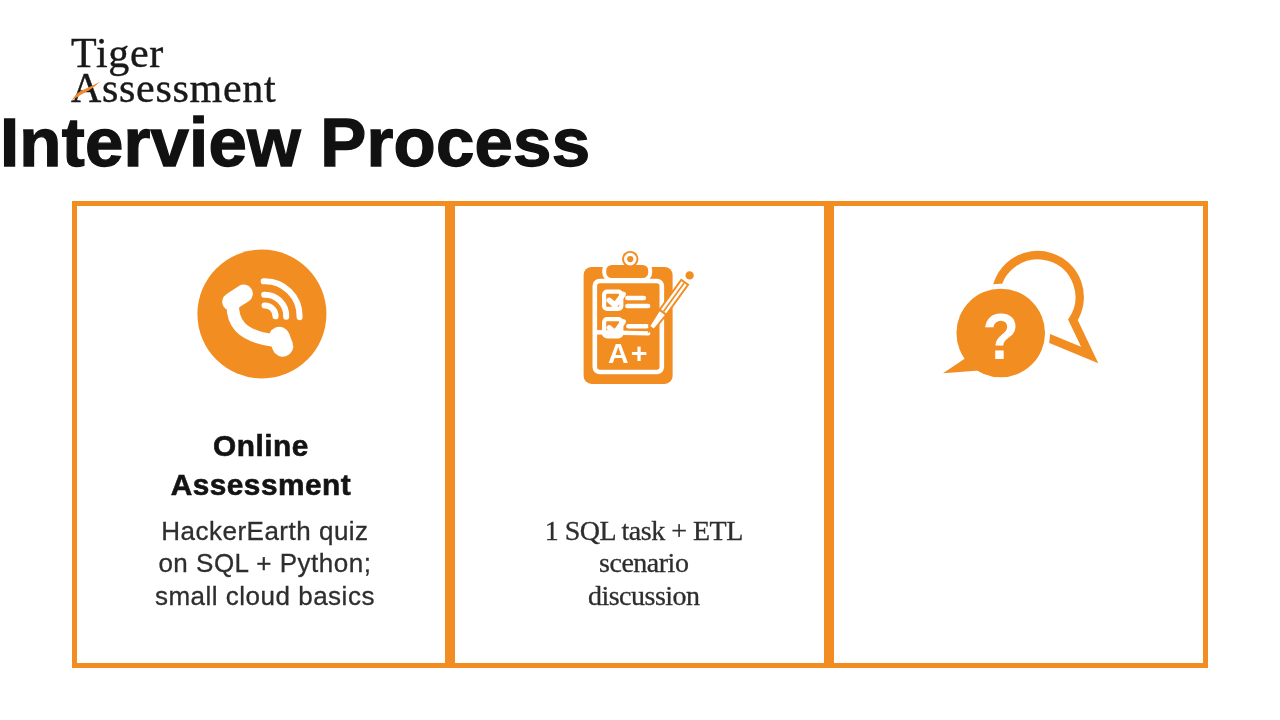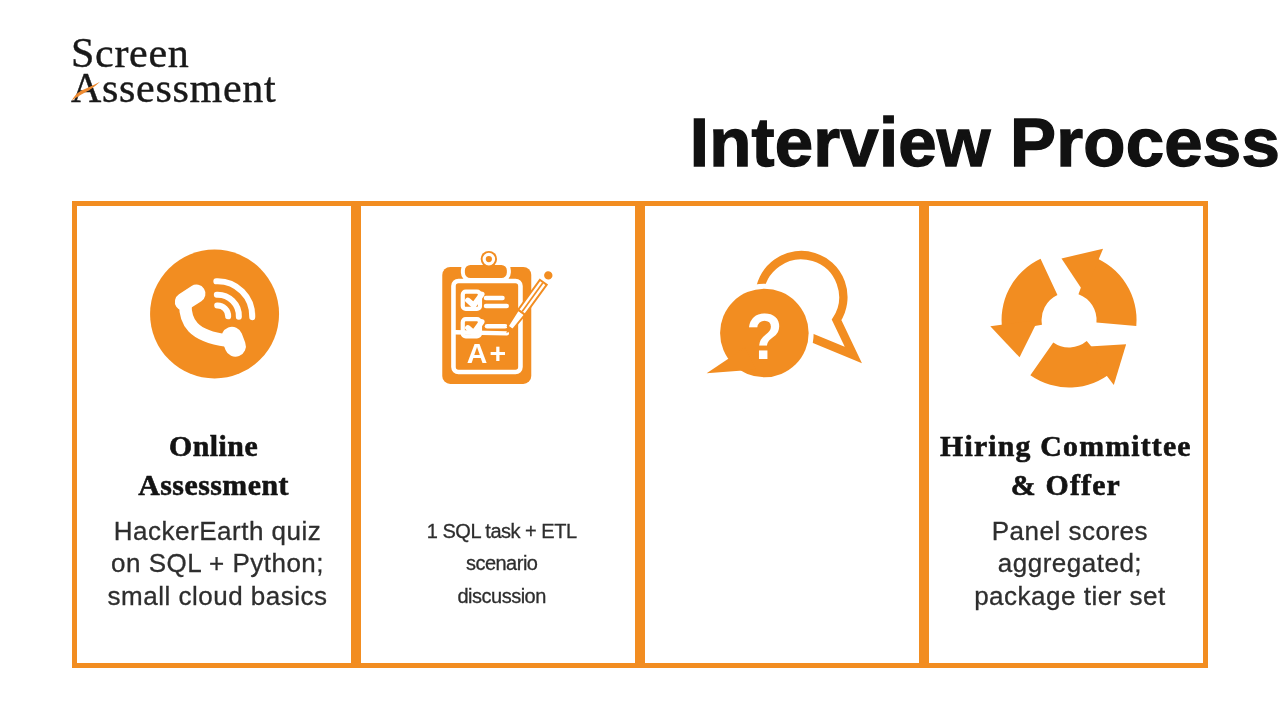--- a/index.html
+++ b/index.html
@@ -5,38 +5,38 @@
   * { margin:0; padding:0; box-sizing:border-box; }
   html,body { width:1280px; height:720px; background:#ffffff; overflow:hidden;
     font-family:"Liberation Sans", sans-serif; }
   
   .logo { position:absolute; left:71px; top:0; font-family:"Liberation Serif", serif;
     color:#191919; font-weight:normal; -webkit-text-stroke:0.4px #191919; }
   .logo .l1 { position:absolute; left:0; top:31.6px; font-size:42px; line-height:42px; letter-spacing:0.7px; }
   .logo .l2 { position:absolute; left:0; top:66.8px; font-size:42px; line-height:42px; letter-spacing:0.7px; }
   .swoosh { position:absolute; left:-1px; top:80px; }
   
-  h1 { position:absolute; left:0; top:107.5px; width:1280px; text-align:right;
+  h1 { position:absolute; left:0; top:107.5px; width:1280px; text-align:left;
     font-size:69px; line-height:69px; font-weight:bold; color:#111111;
     letter-spacing:0.2px; -webkit-text-stroke:1.3px #111111; }
   
   .row { position:absolute; left:71.5px; top:201px; width:1136.5px; height:466.5px; display:flex; }
   .card { position:relative; flex:1 1 0; border:5px solid #F28D21; background:#fff; }
   .icon { position:absolute; left:0; top:0; width:100%; }
   .t { position:absolute; left:-6px; right:-6px; top:220.1px; text-align:center;
-    font-size:29.8px; line-height:39px; font-weight:bold; color:#131313; letter-spacing:0.5px;font-family:Liberation Serif, serif; -webkit-text-stroke:0.6px #131313; }
-  .c2 .b { font-size:20px; letter-spacing:-0.5px; }
+    font-size:29.8px; line-height:39px; font-weight:bold; color:#131313; letter-spacing:0.5px; -webkit-text-stroke:0.6px #131313; }
+  .c2 .b { font-size:28px; letter-spacing:-0.5px;font-family:Liberation Serif, serif; }
   .c4 .t { letter-spacing:1.2px; }
   .b { position:absolute; left:-4px; right:-4px; top:308.7px; text-align:center;
     font-size:26px; line-height:32.7px; color:#2e2e2e; letter-spacing:0.5px;padding-left:8px; -webkit-text-stroke:0.3px #2e2e2e; }
 </style>
 </head>
 <body>
   <div class="logo">
-    <div class="l1">Screen</div>
+    <div class="l1">Tiger</div>
     <div class="l2">Assessment</div>
     <svg class="swoosh" width="32" height="22" viewBox="0 0 32 22">
       <path d="M2,20.3 C5,14.5 9,11 15.5,8.7 C21,6.6 25.5,4 30,1.8 C24.5,6.8 20.5,9.8 14.5,12.8 C9.5,15.6 5.5,18 2,20.5 Z" fill="#EE8A30"></path>
     </svg>
   </div>
   <h1>Interview Process</h1>
   <div class="row">
     <div class="card">
       <svg class="icon" width="274" height="200" viewBox="0 0 274 200">
         <circle cx="137.5" cy="108" r="64.5" fill="#F28D21"></circle>
@@ -87,27 +87,13 @@
           <g stroke="#ffffff" stroke-width="10" stroke-linejoin="round">
             <circle cx="119.3" cy="127" r="44.3" fill="#F28D21"></circle>
             <path d="M 61.6,167.3 L 100,141.5 L 111,163.5 Z" fill="#F28D21"></path>
           </g>
           <circle cx="119.3" cy="127" r="44.3" fill="#F28D21"></circle>
           <path d="M 61.6,167.3 L 100,141.5 L 111,163.5 Z" fill="#F28D21"></path>
           <text x="0" y="0" transform="translate(119.3,153) scale(0.93,1)" text-anchor="middle" font-family="Liberation Sans, sans-serif" font-weight="bold" font-size="64" fill="#ffffff">?</text>
         </g>
       </svg>
     </div>
-    <div class="card c4">
-      <svg class="icon" width="274" height="200" viewBox="0 0 274 200">
-        <g transform="translate(140,114)" fill="#F28D21">
-          <g id="arr">
-            <path d="M 67.24,5.88 A 67.5,67.5 0 0 0 23.09,-63.43 L 9.41,-25.84 A 27.5,27.5 0 0 1 27.40,2.40 Z"></path>
-            <path d="M 34.01,-71.30 L -7.56,-61.54 L 15.50,-26.85 Z"></path>
-          </g>
-          <use href="#arr" transform="rotate(120)"></use>
-          <use href="#arr" transform="rotate(240)"></use>
-        </g>
-      </svg>
-      <div class="t">Hiring Committee<br>&amp; Offer</div>
-      <div class="b">Panel scores<br>aggregated;<br>package tier set</div>
-    </div>
   </div>
 
 </body></html>

